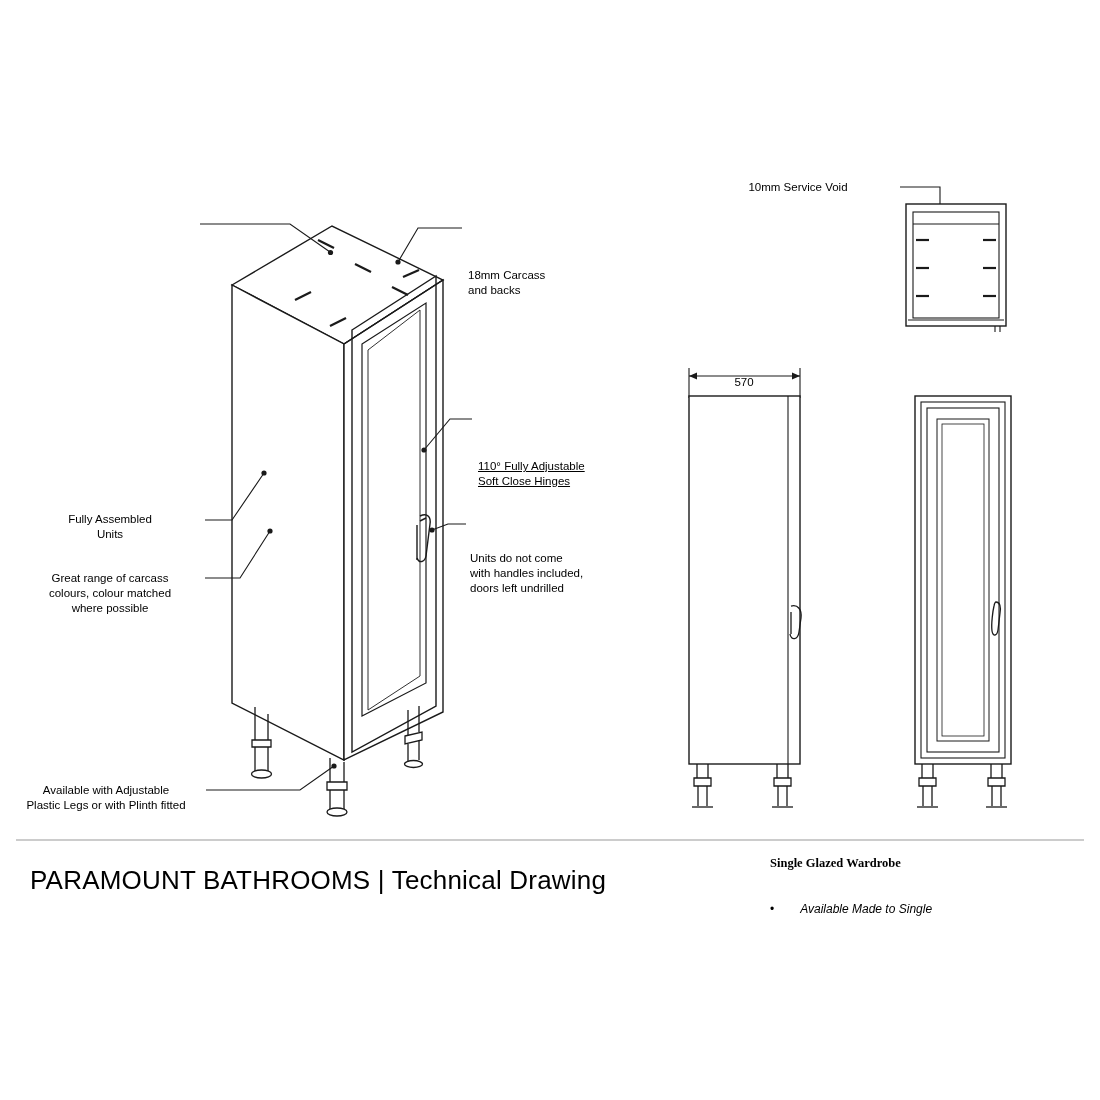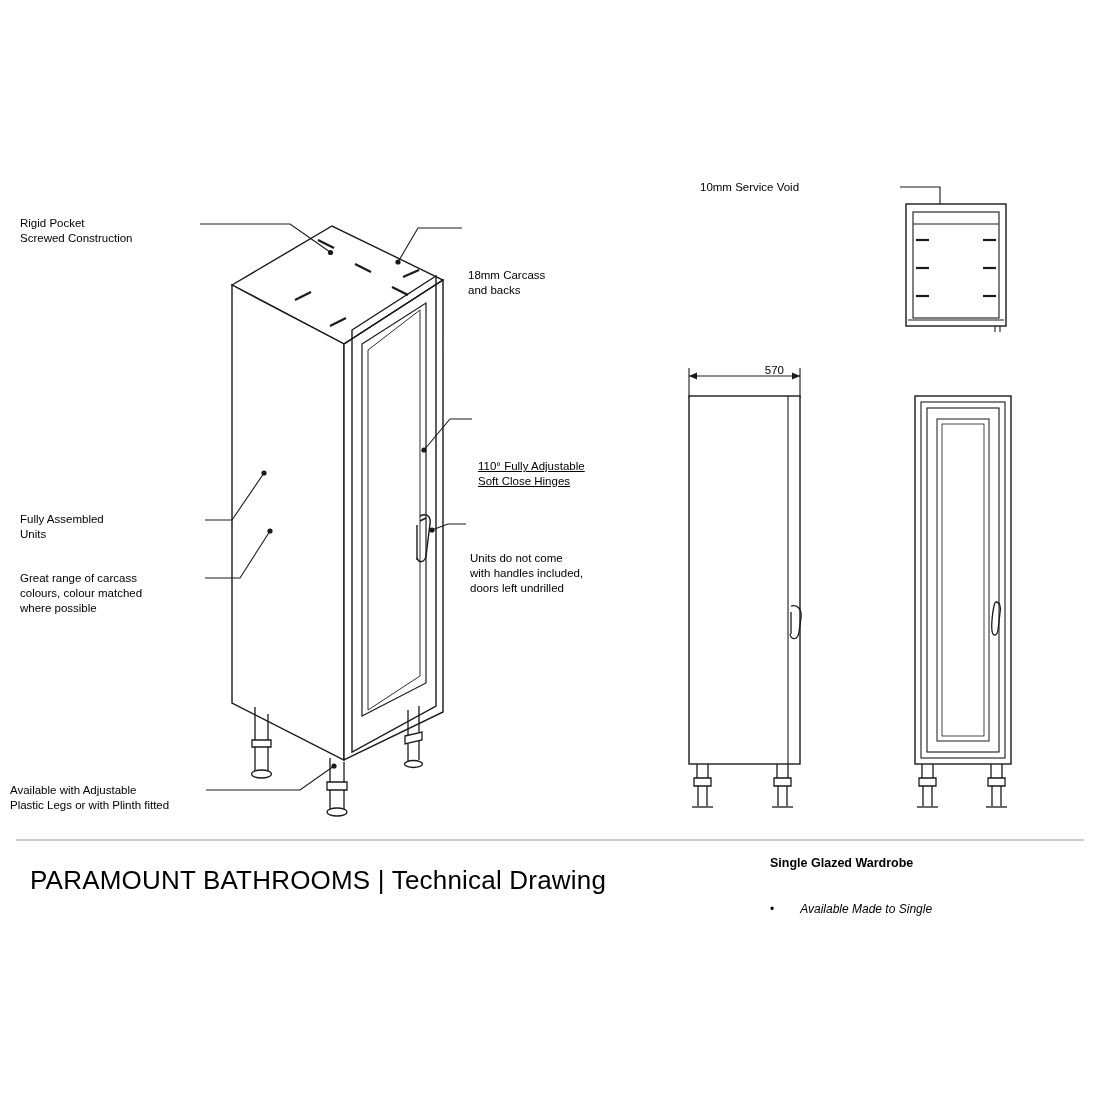--- a/index.html
+++ b/index.html
@@ -27,42 +27,44 @@
     width: 1100px;
     height: 1100px;
   }
   .lbl {
     position: absolute;
     font-size: 11.5px;
     line-height: 15px;
     white-space: pre;
     color: #000;
   }
-  .lbl.right { text-align: left; }
+  .lbl.right { text-align: center; }
   .lbl.left  { text-align: left; margin-top: 48px; }
   .dim-text {
     position: absolute;
     font-size: 11.5px;
-    text-align: right;
+    text-align: center;
+    margin-top: 12px;
   }
   #footer-title {
     position: absolute;
     left: 30px;
     top: 865px;
     font-size: 26px;
     letter-spacing: 0.2px;
     white-space: pre;
   }
   #footer-sub {
     position: absolute;
     left: 770px;
     top: 856px;
     font-size: 12.5px;
     font-weight: bold;
     white-space: pre;
+    font-family: Liberation Serif, serif;
   }
   #footer-bullet-row {
     position: absolute;
     left: 770px;
     top: 902px;
     font-size: 12px;
     font-style: italic;
     display: flex;
     gap: 26px;
     white-space: pre;
@@ -226,22 +228,20 @@
           <path d="M988,778 L1005,778 L1005,786 L988,786 Z" fill="#ffffff"></path>
           <path d="M992,786 L992,806 M1001,786 L1001,806"></path>
           <line x1="986" y1="807" x2="1007" y2="807"></line>
         </g>
       </g>
 
       <line x1="16" y1="840" x2="1084" y2="840" stroke="#999999" stroke-width="1.1"></line>
     </g>
   </svg>
 
-  <div class="lbl right" style="left:20px; top:216px; width:180px;">Rigid Pocket
-Screwed Construction</div>
 
   <div class="lbl left" style="left:468px; top:220px; width:180px;">18mm Carcass
 and backs</div>
 
   <div class="lbl left" style="left:478px; top:411px; width:200px;text-decoration:underline;">110° Fully Adjustable
 Soft Close Hinges</div>
 
   <div class="lbl left" style="left:470px; top:503px; width:190px;">Units do not come
 with handles included,
 doors left undrilled</div>

